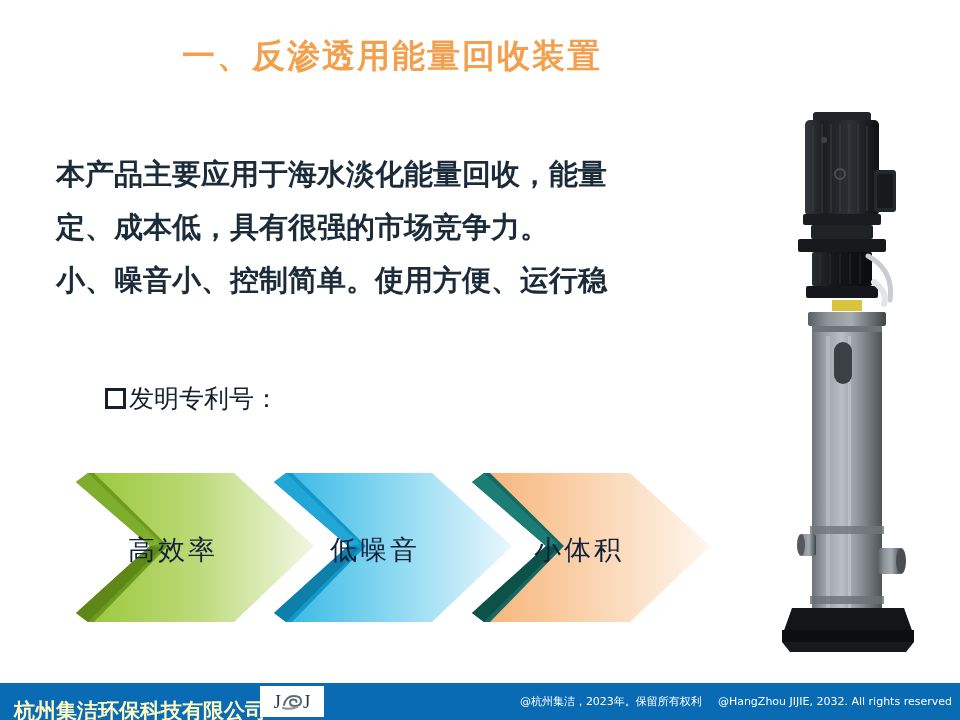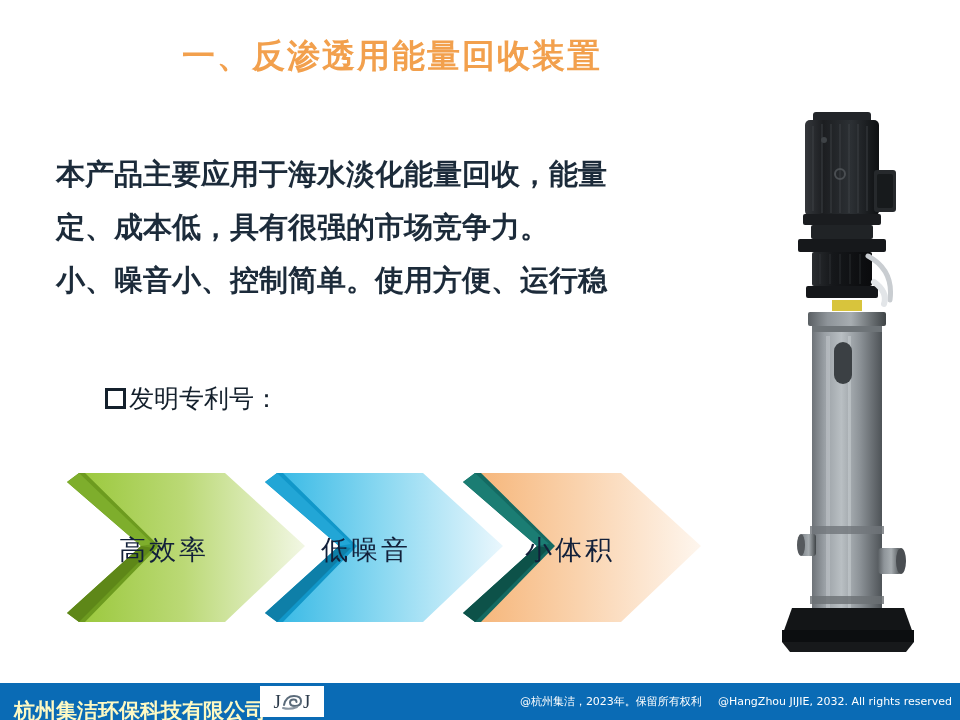--- a/index.html
+++ b/index.html
@@ -54,21 +54,21 @@
     font-family:"DejaVu Sans","Liberation Sans",sans-serif;
   }
   .patent-no{
     font-size:24px;color:#3A3A3A;
     margin-left:18px;
     letter-spacing:1px;
     font-family:"Liberation Serif","DejaVu Serif",serif;
   }
 
   
-  .chevrons{position:absolute;left:7px;top:470px;width:760px;height:170px;}
+  .chevrons{position:absolute;left:16px;top:470px;width:760px;height:170px;}
   .chev{position:absolute;top:0;width:252px;height:160px;}
   .chev svg{display:block;}
   .chev .cap{
     position:absolute;
     top:50%;transform:translateY(-50%);
     font-size:27px;
     color:#12203A;
     font-family:"DejaVu Serif","Liberation Serif",serif;
     letter-spacing:3px;
     white-space:nowrap;

